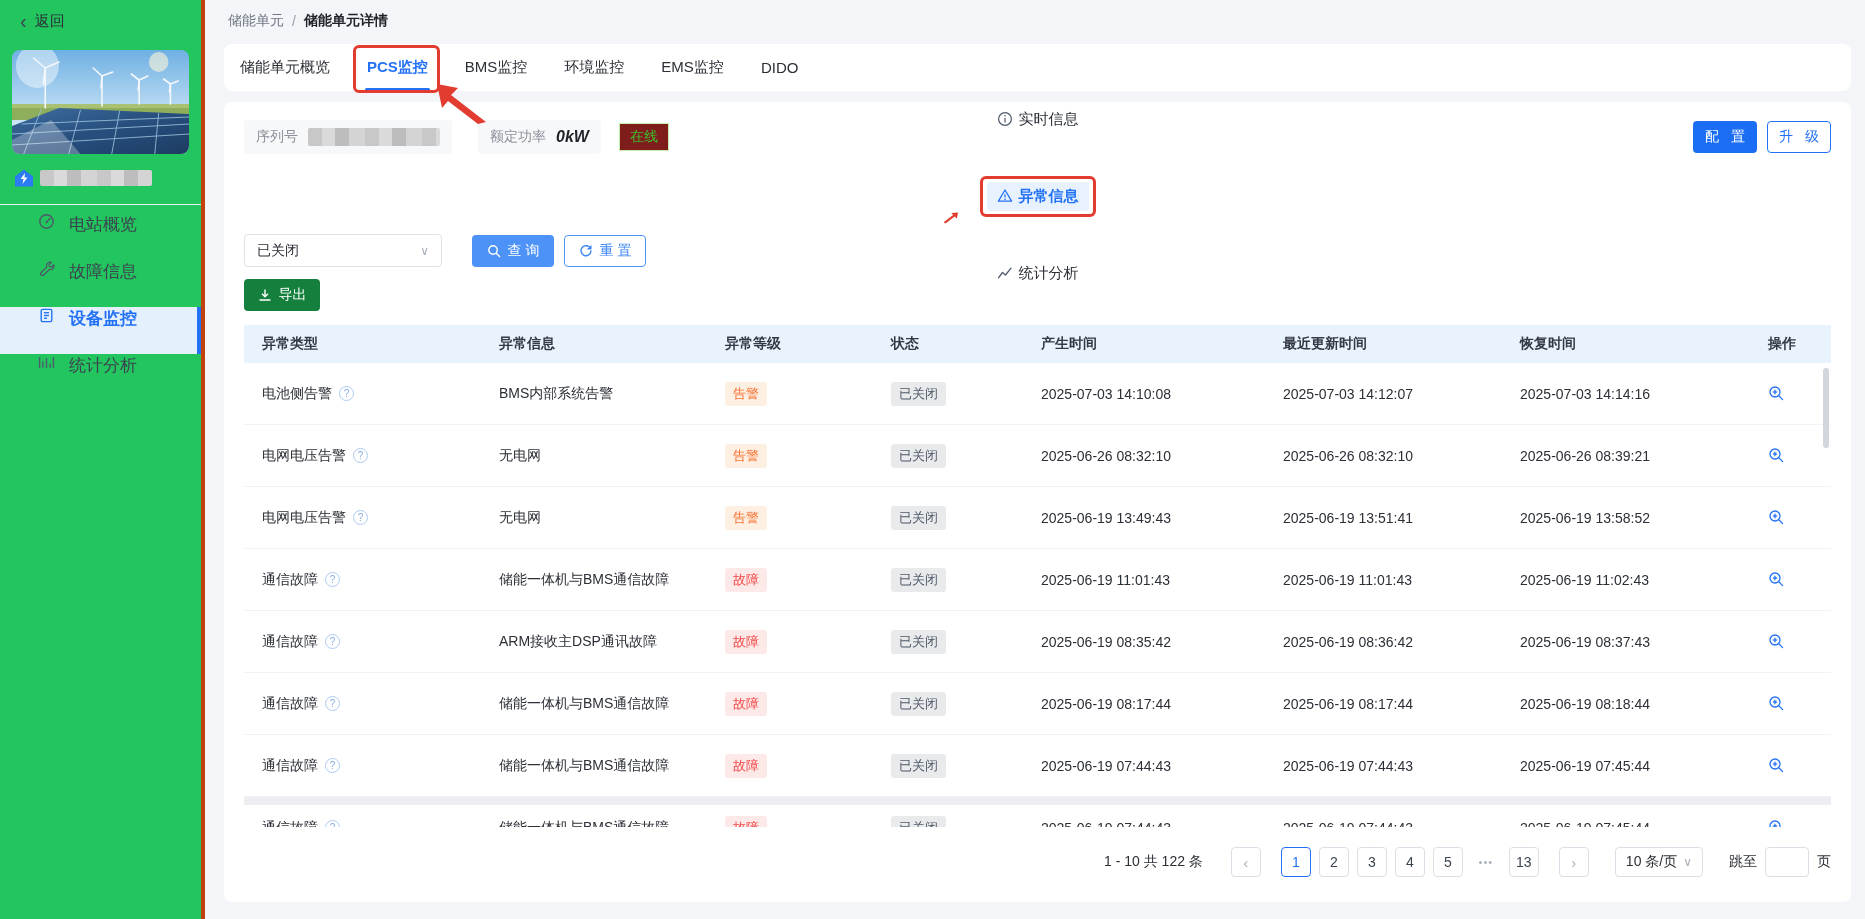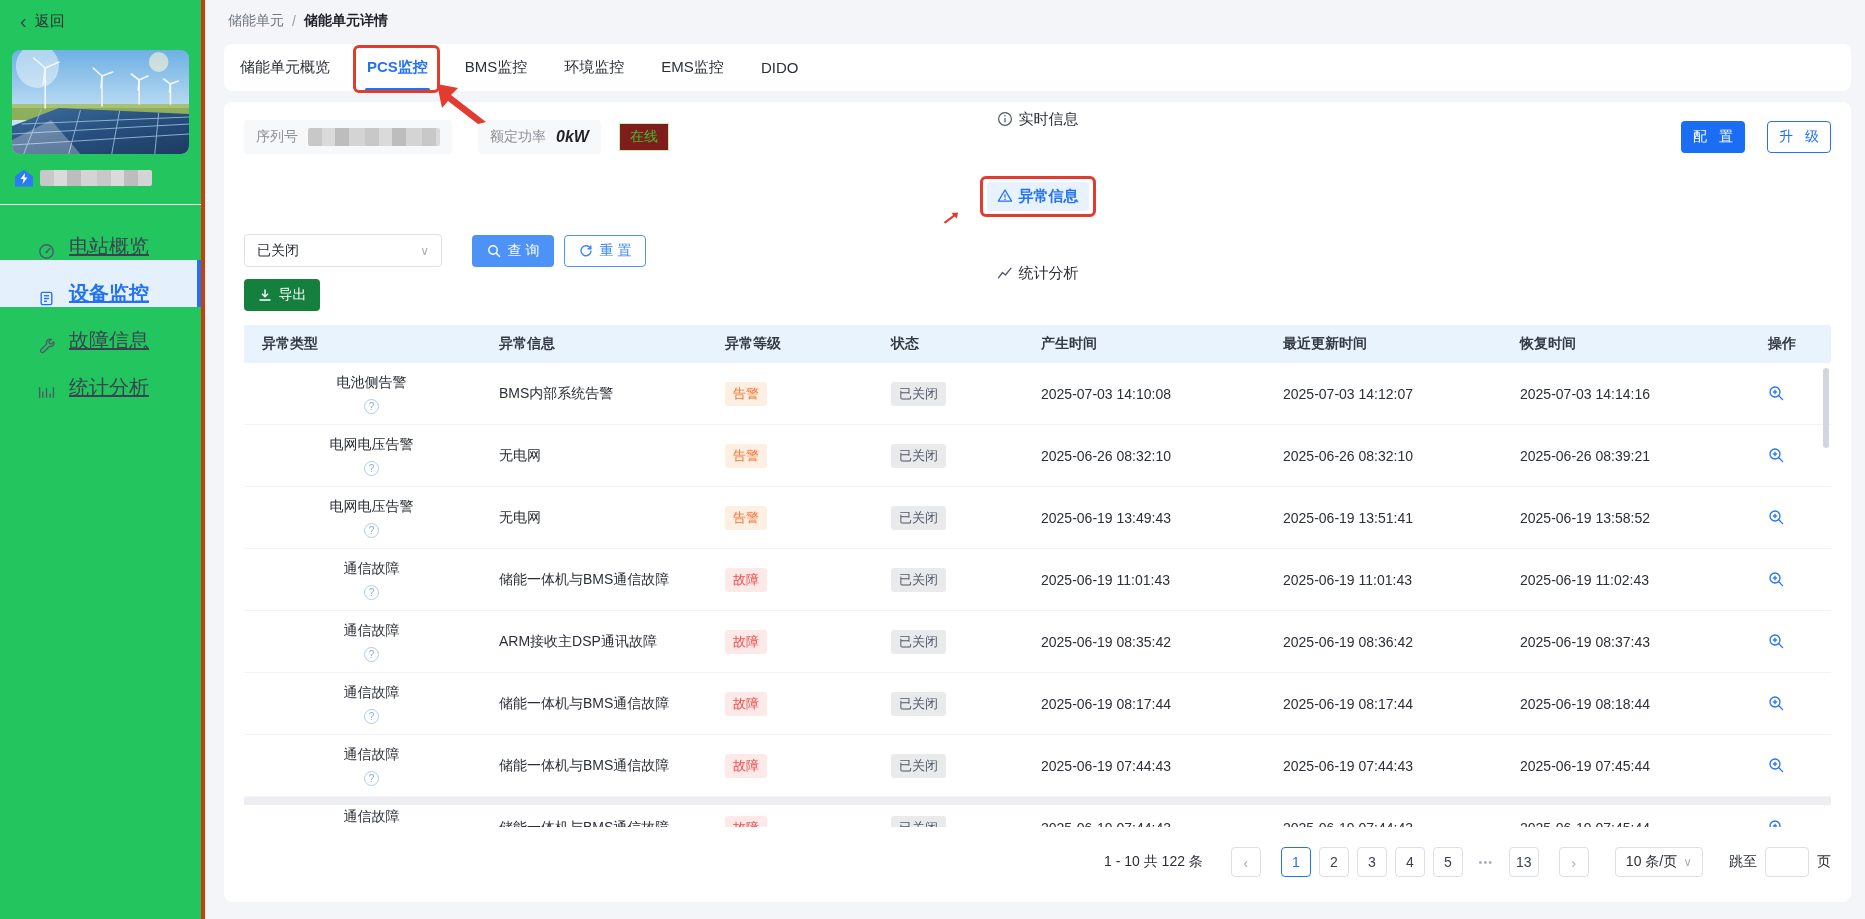--- a/index.html
+++ b/index.html
@@ -13,21 +13,21 @@
   .back-row { height:42px; display:flex; align-items:center; padding-left:20px; cursor:pointer; color:#2B2F36; font-size:15px; }
   .back-chevron { margin-right:8px; color:#3C4350; font-size:16px; }
   .back-chevron::after { content:"‹"; font-size:20px; line-height:1; }
   .photo-card { margin:8px 12px 0 12px; height:104px; border-radius:8px; overflow:hidden; }
   .photo-card svg { display:block; width:100%; height:100%; }
   .station-row { display:flex; align-items:center; gap:6px; padding:14px 0 0 14px; }
   .mask { display:inline-block; height:16px; border-radius:2px;
     background:repeating-linear-gradient(90deg,#c8c8c8 0 14px,#dadada 14px 27px,#bdbdbd 27px 41px,#d4d4d4 41px 57px); }
   .station-mask { width:112px; }
   .side-divider { height:1px; background:#EDEFF3; margin:16px 0 8px 0; }
-  .menu-item { height:47px; display:flex; align-items:flex-end; padding-left:38px; gap:14px; color:#3C4350; cursor:pointer; font-size:20px;text-decoration:underline; }
+  .menu-item { height:47px; display:flex; align-items:flex-start; padding-left:38px; gap:14px; color:#3C4350; cursor:pointer; font-size:17px; }
   .menu-item svg { width:17px; height:17px; flex:none; }
   .menu-item.active { background:#E5F0FD; color:#2372F5; border-right:4px solid #2372F5; font-weight:bold; }
 
   
   .main { flex:1; display:flex; flex-direction:column; }
   .breadcrumb-bar { height:42px; display:flex; align-items:center; padding-left:23px; font-size:14px; }
   .crumb-parent { color:#707784; cursor:pointer; }
   .crumb-sep { color:#9AA1AB; margin:0 8px; }
   .crumb-current { color:#1F2329; font-weight:bold; }
 
@@ -43,21 +43,21 @@
   .main-card { margin:11px 14px 0 19px; height:800px; background:#fff; border-radius:8px; padding:0 20px; position:relative; }
 
   .device-row { padding-top:18px; display:flex; align-items:center; }
   .chip { height:34px; background:#F7F8FA; border-radius:4px; display:flex; align-items:center; padding:0 12px; gap:10px; }
   .chip-label { color:#8A9099; font-size:14px; }
   .serial-mask { width:132px; height:18px; }
   .power-chip { margin-left:26px; }
   .power-value { color:#1F2329; font-weight:bold; font-size:16px;font-style:italic; }
   .online-badge { margin-left:18px; height:28px; display:flex; align-items:center; padding:0 10px;
     background:#7f1d1d; border:1px solid #C4EFA9; border-radius:0; color:#3DBE2B; font-size:14px; }
-  .top-actions { margin-left:auto; display:flex; gap:22px; }
+  .top-actions { margin-left:auto; display:flex; gap:10px; }
   .btn { height:32px; border-radius:4px; display:flex; align-items:center; justify-content:center;
     font-size:14px; cursor:pointer; user-select:none; }
   .btn-primary { background:#1B6EF3; color:#fff; }
   .btn-outline { background:#fff; color:#2372F5; border:1px solid #2372F5; }
   .cfg-btn,.upg-btn { width:64px; letter-spacing:4px; padding-left:4px; }
 
   .subtab-row { margin-top:26px; display:flex; justify-content:center; align-items:center; gap:48px; height:32px;flex-direction:column; }
   .subtab { display:flex; align-items:center; gap:6px; cursor:pointer; color:#2B2F36; font-size:15px; padding:5px 10px; border-radius:4px; position:relative; }
   .subtab svg { width:16px; height:16px; }
   .subtab.active { background:#E8F2FE; color:#2372F5; font-weight:bold; }
@@ -81,21 +81,21 @@
   .export-row { margin-top:12px; }
   .export-btn { width:76px; background:#15803d; color:#fff; gap:7px; }
 
   
   .table { margin-top:14px; }
   .thead, .tr { display:grid; grid-template-columns:237px 226px 166px 150px 242px 237px 248px 1fr; align-items:center; }
   .thead { height:38px; background:#E9F3FD; border-radius:2px; color:#333A45; font-weight:bold; }
   .th, .td { padding-left:18px; font-size:14px; white-space:nowrap; }
   .rows-viewport { position:relative; height:464px; overflow:hidden; }
   .tr { height:62px; border-bottom:1px solid #F2F3F6; background:#fff; }
-  .type-cell { display:flex; align-items:center; gap:7px;flex-direction:column; }
+  .type-cell { display:flex; align-items:center; gap:7px; }
   .qmark { width:15px; height:15px; border:1px solid #AECBF2; color:#87ACE4; border-radius:50%;
     display:inline-flex; align-items:center; justify-content:center; font-size:10px; flex:none; }
   .qmark::after { content:"?"; }
   .lvl-badge { display:inline-block; padding:3px 8px; border-radius:3px; font-size:13px; }
   .lvl-badge.warn { color:#F77234; background:#FDF0E3; }
   .lvl-badge.fault { color:#F24848; background:#FCE9E8; }
   .status-badge { display:inline-block; padding:3px 8px; border-radius:3px; font-size:13px; color:#4E5969; background:#E9EAEC; }
   .op-cell { display:flex; align-items:center; }
   .op-icon { cursor:pointer; width:17px; height:17px; }
   .hscroll-band { position:absolute; left:0; right:0; top:434px; height:8px; background:#ECEEF1; }
@@ -190,34 +190,34 @@
 
     <nav>
       <div class="menu-item">
         <svg viewBox="0 0 16 16" fill="none" stroke="#4E5969" stroke-width="1.3">
           <circle cx="8" cy="8" r="6.3"></circle>
             <path d="M8 8.6 L11.2 5.2" stroke-linecap="round"></path>
             <circle cx="8" cy="8.6" r="1" fill="#4E5969" stroke="none"></circle>
         </svg>
         <span>电站概览</span>
       </div>
+      <div class="menu-item">
+        <svg viewBox="0 0 16 16">
+          <path d="M12.6 2.2a3.4 3.4 0 0 0-4.4 4.3L3 11.7a1.7 1.7 0 1 0 2.4 2.4l5.2-5.2a3.4 3.4 0 0 0 4.2-4.4l-2.1 2.1-1.9-.5-.5-1.9z" fill="none" stroke="#4E5969" stroke-width="1.2" stroke-linejoin="round"></path>
+        </svg>
+        <span>故障信息</span>
+      </div>
       <div class="menu-item active">
         <svg viewBox="0 0 16 16" fill="none" stroke="#2372F5" stroke-width="1.3">
           <rect x="3" y="2.2" width="10" height="11.6" rx="1.5"></rect>
             <line x1="5.6" y1="5.4" x2="10.4" y2="5.4"></line>
             <line x1="5.6" y1="8" x2="10.4" y2="8"></line>
             <line x1="5.6" y1="10.6" x2="8.5" y2="10.6"></line>
         </svg>
         <span>设备监控</span>
-      </div>
-      <div class="menu-item">
-        <svg viewBox="0 0 16 16">
-          <path d="M12.6 2.2a3.4 3.4 0 0 0-4.4 4.3L3 11.7a1.7 1.7 0 1 0 2.4 2.4l5.2-5.2a3.4 3.4 0 0 0 4.2-4.4l-2.1 2.1-1.9-.5-.5-1.9z" fill="none" stroke="#4E5969" stroke-width="1.2" stroke-linejoin="round"></path>
-        </svg>
-        <span>故障信息</span>
       </div>
       <div class="menu-item">
         <svg viewBox="0 0 16 16" fill="none" stroke="#4E5969" stroke-width="1.3">
           <line x1="1.5" y1="3" x2="1.5" y2="13"></line>
             <line x1="14.5" y1="3" x2="14.5" y2="13"></line>
           <line x1="4.5" y1="13" x2="4.5" y2="7"></line>
             <line x1="8" y1="13" x2="8" y2="4"></line>
             <line x1="11.5" y1="13" x2="11.5" y2="9"></line>
         </svg>
         <span>统计分析</span>

